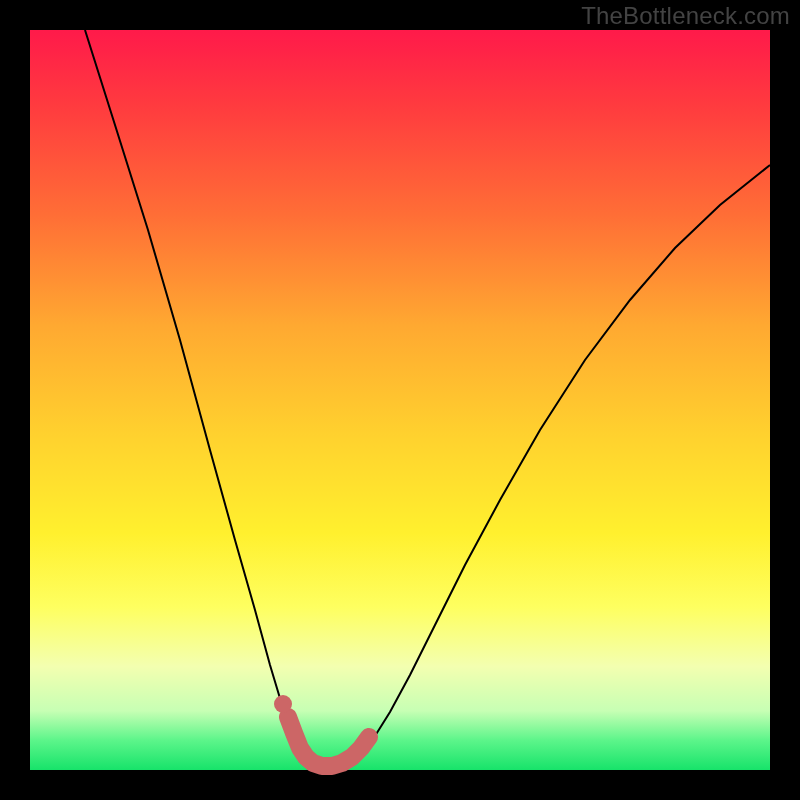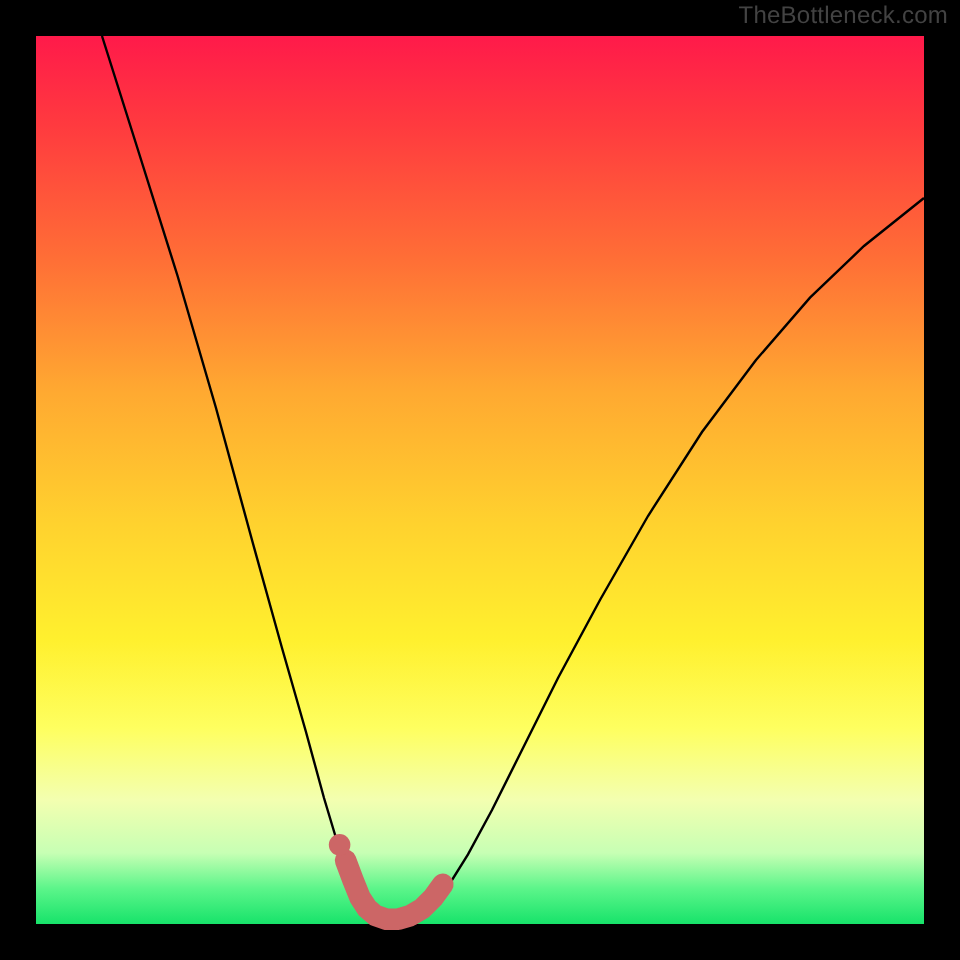--- a/index.html
+++ b/index.html
@@ -38,21 +38,21 @@
       #c7ffb4 92%,
       #5cf58a 96%,
       #17e36a 100%
     );
   }
   .watermark {
     position: absolute;
     top: 2px;
     right: 10px;
     color: #434343;
-    font-size: 20px;
+    font-size: 24px;
     font-weight: 500;
     letter-spacing: 0.2px;
   }
   svg.curves {
     position: absolute;
     left: 0;
     top: 0;
     width: 740px;
     height: 740px;
     overflow: visible;

